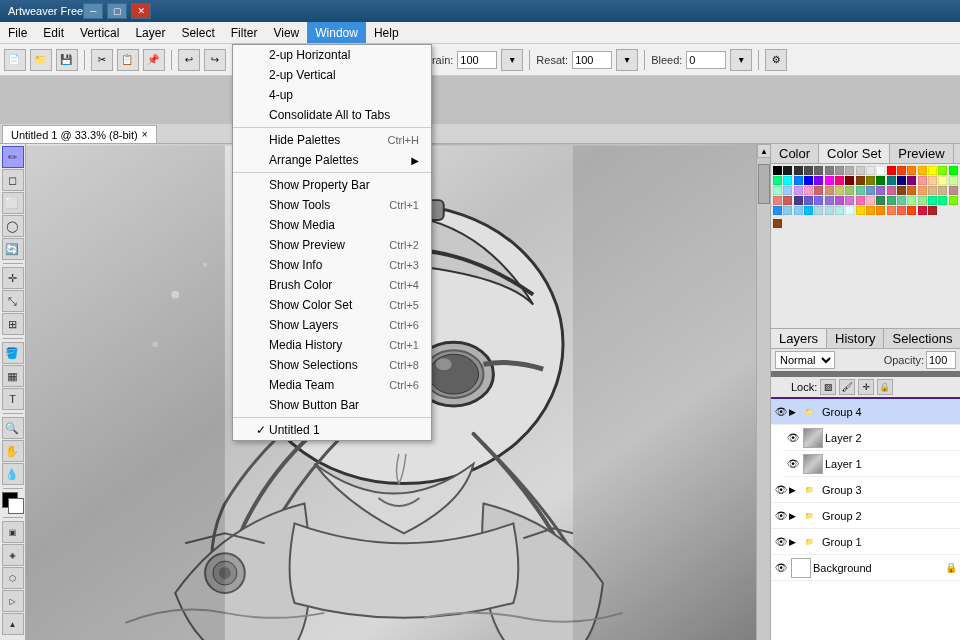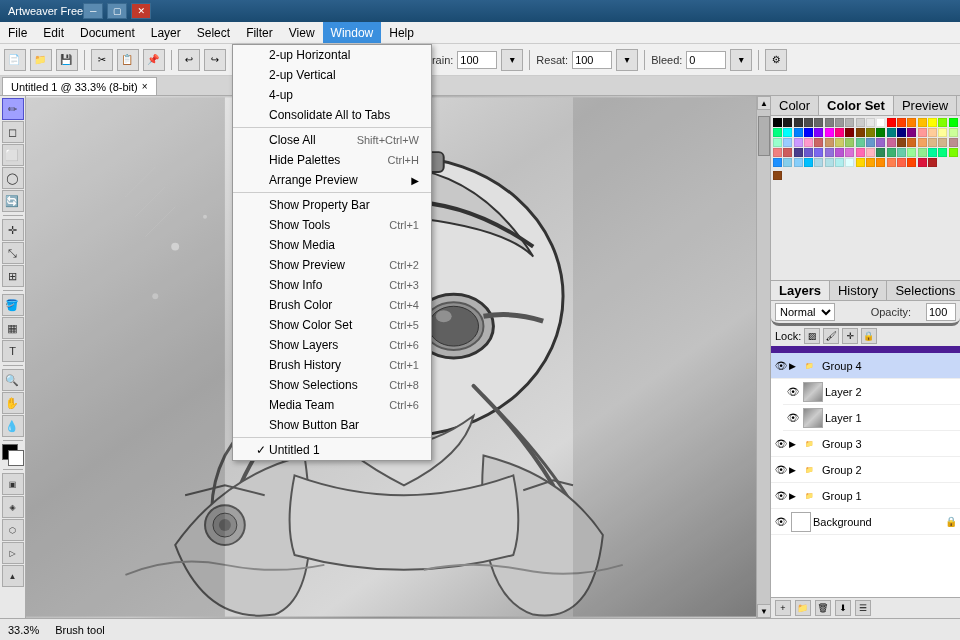--- a/index.html
+++ b/index.html
@@ -75,20 +75,21 @@
       width: 40px;
     }
 
     
     #tabbar {
       height: 20px;
       background: #d4d4d4;
       display: flex;
       align-items: flex-end;
       border-bottom: 1px solid #aaa;
+      margin-top: 48px;
     }
     .tab {
       height: 18px;
       padding: 0 8px;
       background: #c8c8c8;
       border: 1px solid #aaa;
       border-bottom: none;
       font-size: 11px;
       display: flex; align-items: center;
       cursor: pointer;
@@ -176,21 +177,21 @@
       display: flex;
       background: #d8d8d8;
       border-bottom: 1px solid #aaa;
     }
     .panel-tab {
       padding: 2px 8px;
       font-size: 13px;
       cursor: pointer;
       border-right: 1px solid #aaa;
     }
-    .panel-tab.active { background: #e8e8e8; font-weight: bold; }
+    .panel-tab.active { background: #e8e8e8; font-weight: normal; }
     #color-swatches {
       display: grid;
       grid-template-columns: repeat(18, 1fr);
       padding: 2px;
       gap: 1px;
     }
     .swatch {
       width: 9px; height: 9px;
       cursor: pointer;
       border: 0.5px solid rgba(0,0,0,0.1);
@@ -204,37 +205,36 @@
     }
     #layers-panel-tabs {
       display: flex;
       background: #d8d8d8;
       border-bottom: 1px solid #aaa;
     }
     #layers-toolbar {
       display: flex;
       align-items: center;
       padding: 2px 4px;
-      gap: 15px;
-      border-bottom: 3px solid #737373;
+      gap: 2px;
+      border-bottom: 6px solid #737373;
       font-size: 11px;
-      border-radius: 8px;
     }
     .layers-toolbar-select {
       height: 18px;
       font-size: 11px;
       border: 1px solid #aaa;
       background: white;
     }
     #layers-lock-row {
       display: flex;
       align-items: center;
-      padding: 2px 4px;
+      padding: 2px 20px;
       gap: 3px;
-      border-bottom: 7px solid #4c1d95;
+      border-bottom: 2px solid #4c1d95;
       font-size: 11px;
     }
     .lock-btn {
       width: 16px; height: 16px;
       background: #d8d8d8;
       border: 1px solid #aaa;
       display: flex; align-items: center; justify-content: center;
       font-size: 9px;
       cursor: pointer;
     }
@@ -369,21 +369,21 @@
   <div id="titlebar-controls">
     <div class="titlebar-btn">─</div>
     <div class="titlebar-btn">▢</div>
     <div class="titlebar-btn close">✕</div>
   </div>
 </div>
 
 <div id="menubar">
   <div class="menu-item">File</div>
   <div class="menu-item">Edit</div>
-  <div class="menu-item">Document</div>
+  <div class="menu-item">Vertical</div>
   <div class="menu-item">Layer</div>
   <div class="menu-item">Select</div>
   <div class="menu-item">Filter</div>
   <div class="menu-item">View</div>
   <div class="menu-item active">Window</div>
   <div class="menu-item">Help</div>
 </div>
 
 <div id="toolbar">
   <div class="toolbar-btn">📄</div>
@@ -760,31 +760,26 @@
     <span class="dropdown-check"></span>
     <span class="dropdown-label">4-up</span>
   </div>
   <div class="dropdown-item">
     <span class="dropdown-check"></span>
     <span class="dropdown-label">Consolidate All to Tabs</span>
   </div>
   <div class="dropdown-sep"></div>
   <div class="dropdown-item">
     <span class="dropdown-check"></span>
-    <span class="dropdown-label">Close All</span>
-    <span class="dropdown-shortcut">Shift+Ctrl+W</span>
-  </div>
-  <div class="dropdown-item">
-    <span class="dropdown-check"></span>
     <span class="dropdown-label">Hide Palettes</span>
     <span class="dropdown-shortcut">Ctrl+H</span>
   </div>
   <div class="dropdown-item">
     <span class="dropdown-check"></span>
-    <span class="dropdown-label">Arrange Preview</span>
+    <span class="dropdown-label">Arrange Palettes</span>
     <span class="dropdown-arrow">▶</span>
   </div>
   <div class="dropdown-sep"></div>
   <div class="dropdown-item">
     <span class="dropdown-check"></span>
     <span class="dropdown-label">Show Property Bar</span>
   </div>
   <div class="dropdown-item">
     <span class="dropdown-check"></span>
     <span class="dropdown-label">Show Tools</span>
@@ -814,21 +809,21 @@
     <span class="dropdown-label">Show Color Set</span>
     <span class="dropdown-shortcut">Ctrl+5</span>
   </div>
   <div class="dropdown-item">
     <span class="dropdown-check"></span>
     <span class="dropdown-label">Show Layers</span>
     <span class="dropdown-shortcut">Ctrl+6</span>
   </div>
   <div class="dropdown-item">
     <span class="dropdown-check"></span>
-    <span class="dropdown-label">Brush History</span>
+    <span class="dropdown-label">Media History</span>
     <span class="dropdown-shortcut">Ctrl+1</span>
   </div>
   <div class="dropdown-item">
     <span class="dropdown-check"></span>
     <span class="dropdown-label">Show Selections</span>
     <span class="dropdown-shortcut">Ctrl+8</span>
   </div>
   <div class="dropdown-item">
     <span class="dropdown-check"></span>
     <span class="dropdown-label">Media Team</span>

